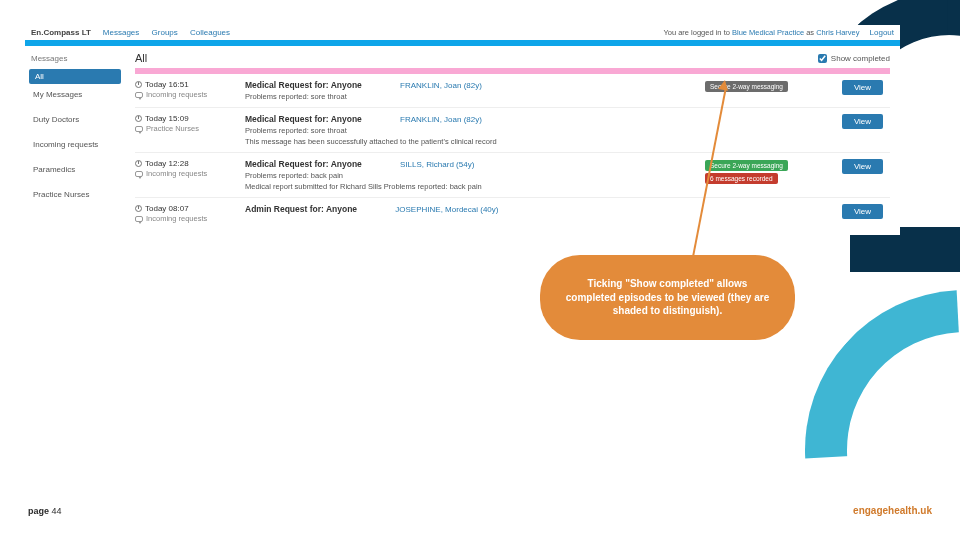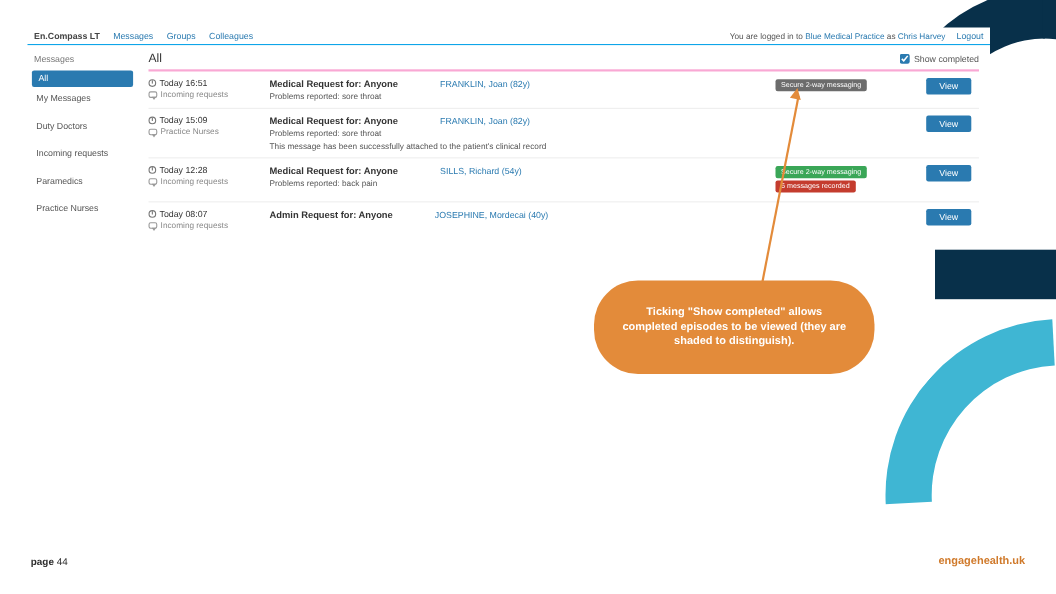--- a/index.html
+++ b/index.html
@@ -1,21 +1,21 @@
 <!DOCTYPE html>
 <html><head>
 <meta charset="utf-8">
 <style>
   * { margin: 0; padding: 0; box-sizing: border-box; }
   body { width: 960px; height: 540px; font-family: Arial, sans-serif; background: #fff; position: relative; overflow: hidden; }
   
   
   .screenshot { position: absolute; top: 25px; left: 25px; width: 875px; background: #fff; font-size: 8px; color: #333; }
   
-  .topbar { display: flex; align-items: center; padding: 3px 6px; border-bottom: 1px solid #0ea5e9; font-size: 8px; }
+  .topbar { display: flex; align-items: center; padding: 3px 6px; border-bottom: 6px solid #0ea5e9; font-size: 8px; }
   .brand { font-weight: bold; color: #444; margin-right: 12px; }
   .topnav { color: #2a7ab0; font-size: 8px; }
   .topnav span { margin-right: 10px; cursor: pointer; }
   .login-info { margin-left: auto; color: #555; font-size: 7.5px; }
   .login-info .link { color: #2a7ab0; }
   .logged { color: #2a7ab0; margin-left: 10px; font-size: 8px; }
   
   .main { display: flex; }
   .sidebar { width: 100px; padding: 4px 0; font-size: 8px; }
   .side-title { color: #777; padding: 4px 6px; font-size: 8px; }
@@ -23,21 +23,21 @@
   .side-item.active { background: #2a7ab0; color: #fff; border-radius: 2px; margin: 2px 4px; padding: 3px 6px; font-size:8px;}
   .side-break { height: 8px; }
   
   .content { flex: 1; padding: 6px 10px; }
   .content-head { display: flex; align-items: center; margin-bottom: 4px; }
   .content-head h2 { font-size: 11px; font-weight: normal; color: #333; }
   .show-completed { margin-left: auto; display: flex; align-items: center; font-size: 8px; color: #555; }
   .show-completed input { width: 9px; height: 9px; margin-right: 4px; accent-color: #2a7ab0; }
   
   .row { display: flex; align-items: flex-start; padding: 6px 0; border-top: 1px solid #eee; font-size: 8px; }
-  .row:first-of-type { border-top: 2px solid #f9a8d4; }
+  .row:first-of-type { border-top: 6px solid #f9a8d4; }
   .row .col-time { width: 110px; color: #555; }
   .row .col-time .time { color: #333; }
   .row .col-time .tag { color: #888; font-size: 7.5px; margin-top: 1px; }
   .row .col-time .clock { display:inline-block; width:7px; height:7px; border:1px solid #777; border-radius:50%; position:relative; margin-right:3px; vertical-align:middle;}
   .row .col-time .clock::after{content:"";position:absolute;left:2px;top:0px;width:1px;height:3px;background:#777;}
   .row .col-time .bubble { display:inline-block; width:8px; height:6px; border:1px solid #999; border-radius:2px; margin-right:3px; position:relative; vertical-align:middle;}
   .row .col-time .bubble::after{content:"";position:absolute;left:2px;bottom:-3px;width:0;height:0;border-left:2px solid transparent;border-right:2px solid transparent;border-top:3px solid #999;}
   
   .row .col-mid { flex: 1; }
   .row .col-mid .title { color: #333; font-size: 8.5px; font-weight: bold; display:inline; }
@@ -143,21 +143,21 @@
      <div class="col-btn"><span class="vbtn">View</span></div>
           </div>
           <div class="row">
             <div class="col-time">
        <div class="time"><span class="clock"></span>Today 12:28</div>
        <div class="tag"><span class="bubble"></span>Incoming requests</div>
      </div>
      <div class="col-mid">
        <span class="title">Medical Request for: Anyone</span>
        <span class="patient">SILLS, Richard (54y)</span>
-       <div class="sub">Problems reported: back pain</div>
+       <div class="sub">Problems reported: back pain</div><div class="sub">Medical report submitted for Richard Sills Problems reported: back pain</div>
      </div>
      <div class="col-badges"><span class="badge green">Secure 2-way messaging</span><br><span class="badge red">6 messages recorded</span></div>
      <div class="col-btn"><span class="vbtn">View</span></div>
           </div>
           <div class="row">
             <div class="col-time">
        <div class="time"><span class="clock"></span>Today 08:07</div>
        <div class="tag"><span class="bubble"></span>Incoming requests</div>
      </div>
      <div class="col-mid">

